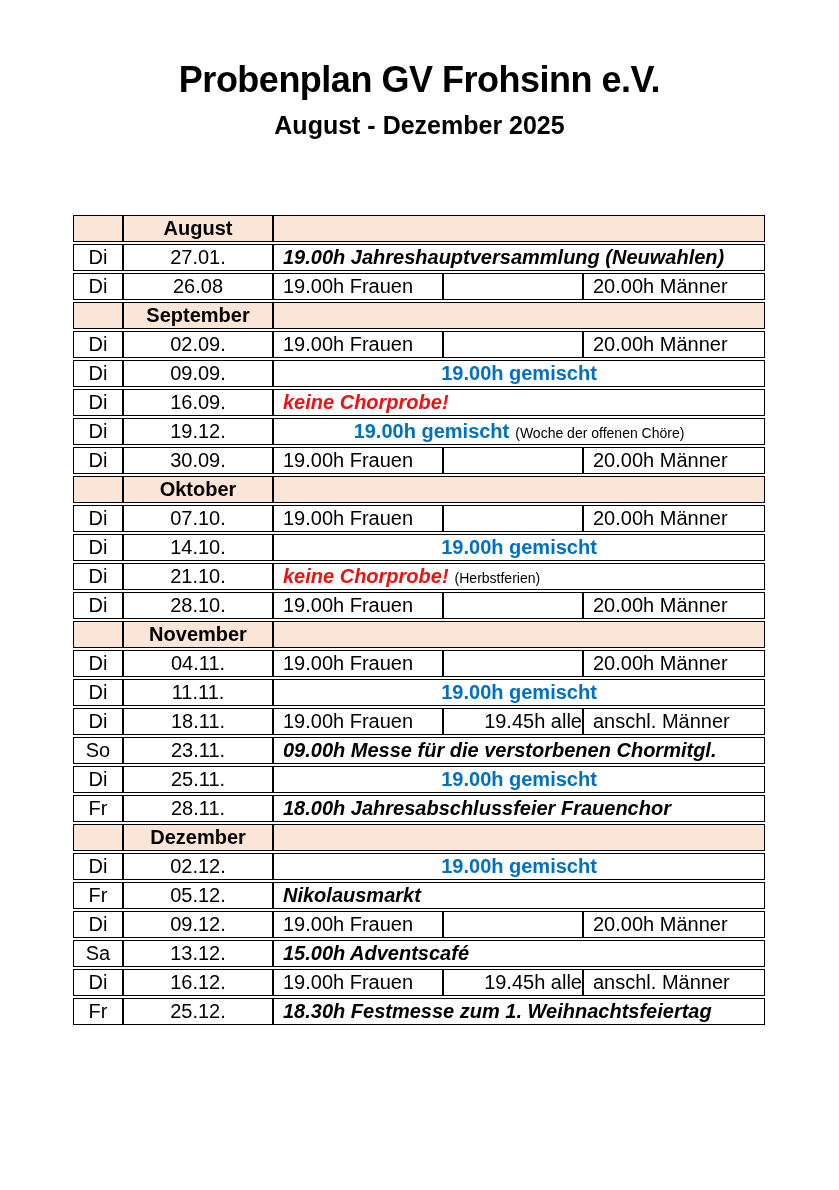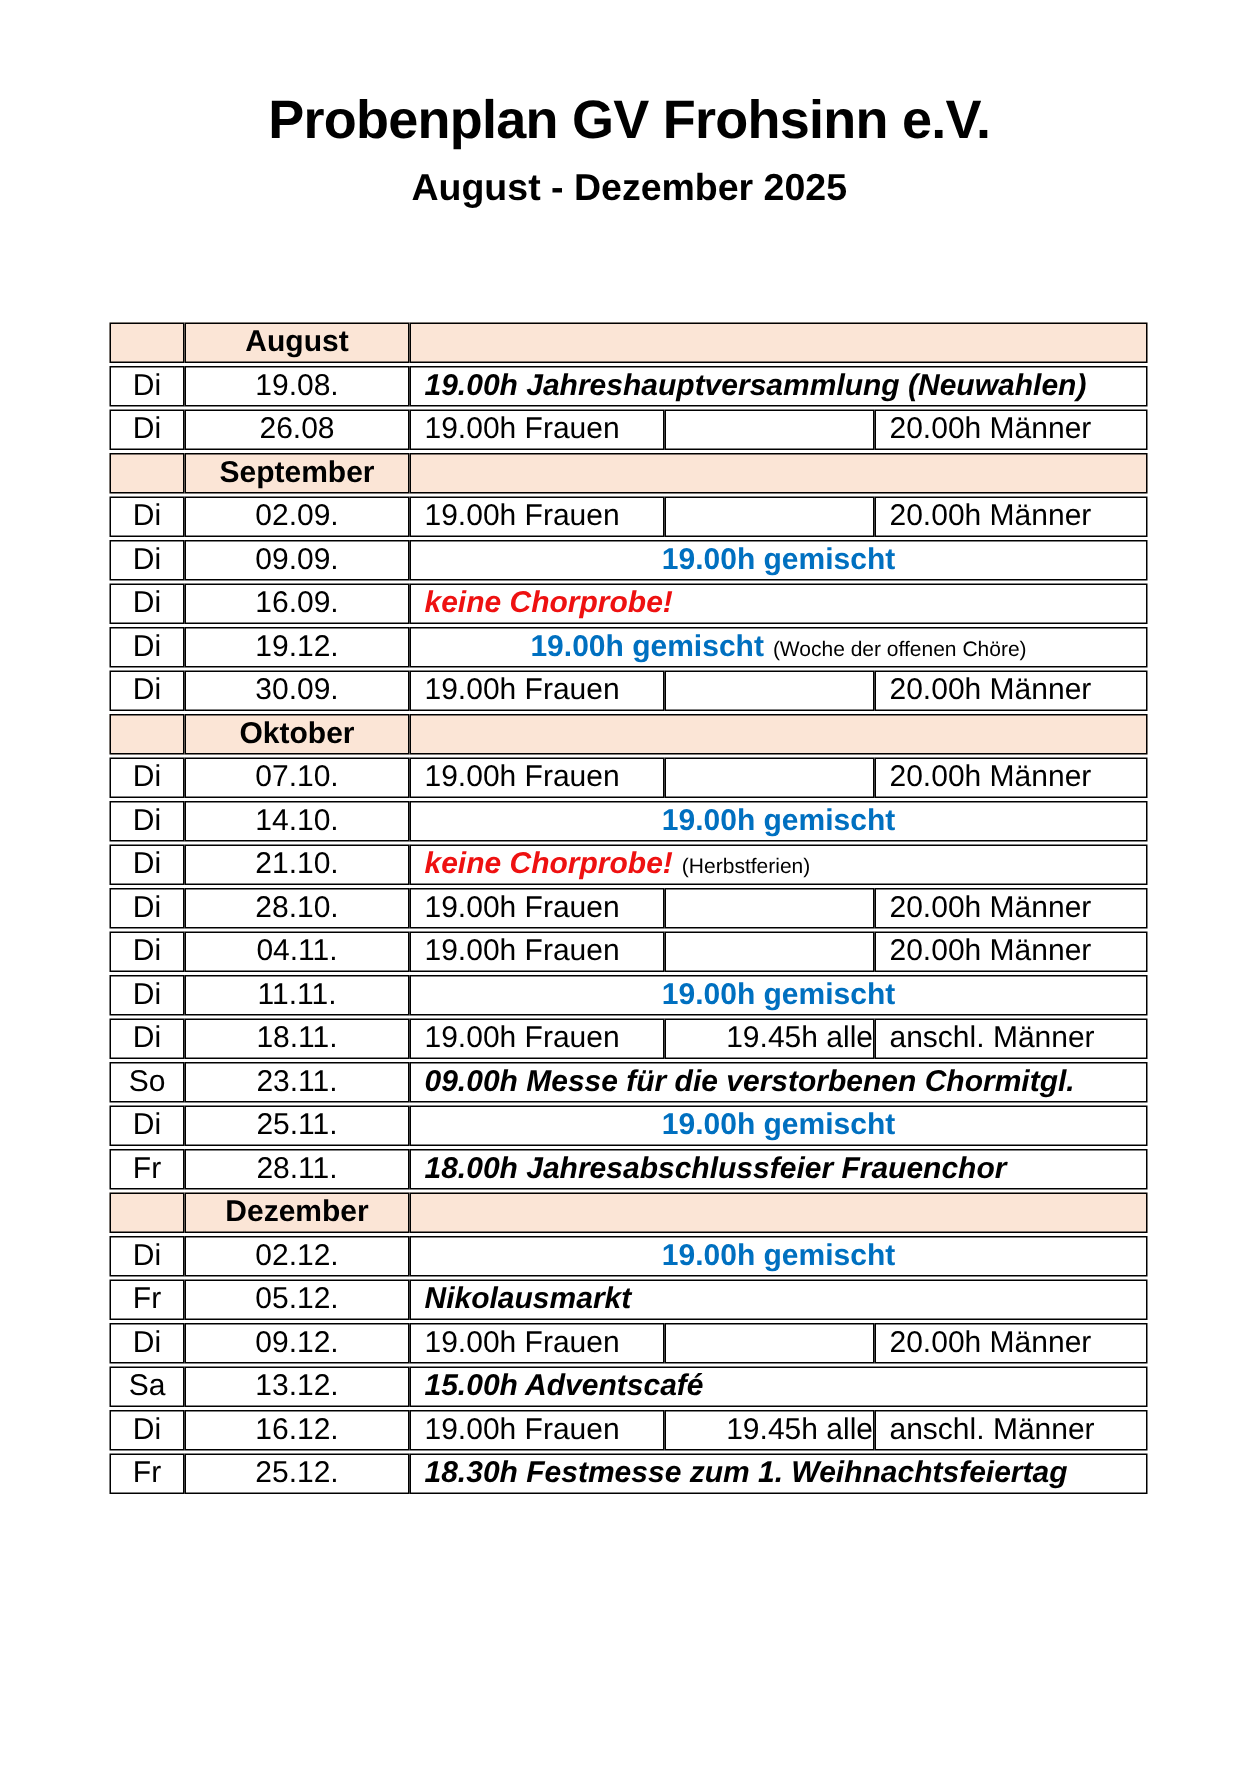--- a/index.html
+++ b/index.html
@@ -78,21 +78,21 @@
       <col style="width:182px">
     </colgroup>
     <tbody id="schedule-body">
         <tr>
           <td class="cell c-day month-bg"></td>
           <td class="cell c-date month-bg month-name">August</td>
           <td class="cell month-bg" colspan="3"></td>
         </tr>
         <tr>
           <td class="cell c-day">Di</td>
-          <td class="cell c-date">19.08.</td>
+          <td class="cell c-date">27.01.</td>
           <td class="cell style-bold-left" colspan="3"><span class="ev-main">19.00h Jahreshauptversammlung (Neuwahlen)</span></td>
         </tr>
         <tr>
           <td class="cell c-day">Di</td>
           <td class="cell c-date">26.08</td>
           <td class="cell style-plain-left"><span class="ev-main">19.00h Frauen</span></td>
           <td class="cell style-empty"></td>
           <td class="cell style-plain-left"><span class="ev-main">20.00h Männer</span></td>
         </tr>
         <tr>
@@ -150,20 +150,25 @@
           <td class="cell c-day">Di</td>
           <td class="cell c-date">21.10.</td>
           <td class="cell style-red-left" colspan="3"><span class="ev-main">keine Chorprobe!</span><span class="ev-suffix">(Herbstferien)</span></td>
         </tr>
         <tr>
           <td class="cell c-day">Di</td>
           <td class="cell c-date">28.10.</td>
           <td class="cell style-plain-left"><span class="ev-main">19.00h Frauen</span></td>
           <td class="cell style-empty"></td>
           <td class="cell style-plain-left"><span class="ev-main">20.00h Männer</span></td>
+        </tr>
+        <tr>
+          <td class="cell c-day month-bg"></td>
+          <td class="cell c-date month-bg month-name">November</td>
+          <td class="cell month-bg" colspan="3"></td>
         </tr>
         <tr>
           <td class="cell c-day">Di</td>
           <td class="cell c-date">04.11.</td>
           <td class="cell style-plain-left"><span class="ev-main">19.00h Frauen</span></td>
           <td class="cell style-empty"></td>
           <td class="cell style-plain-left"><span class="ev-main">20.00h Männer</span></td>
         </tr>
         <tr>
           <td class="cell c-day">Di</td>

